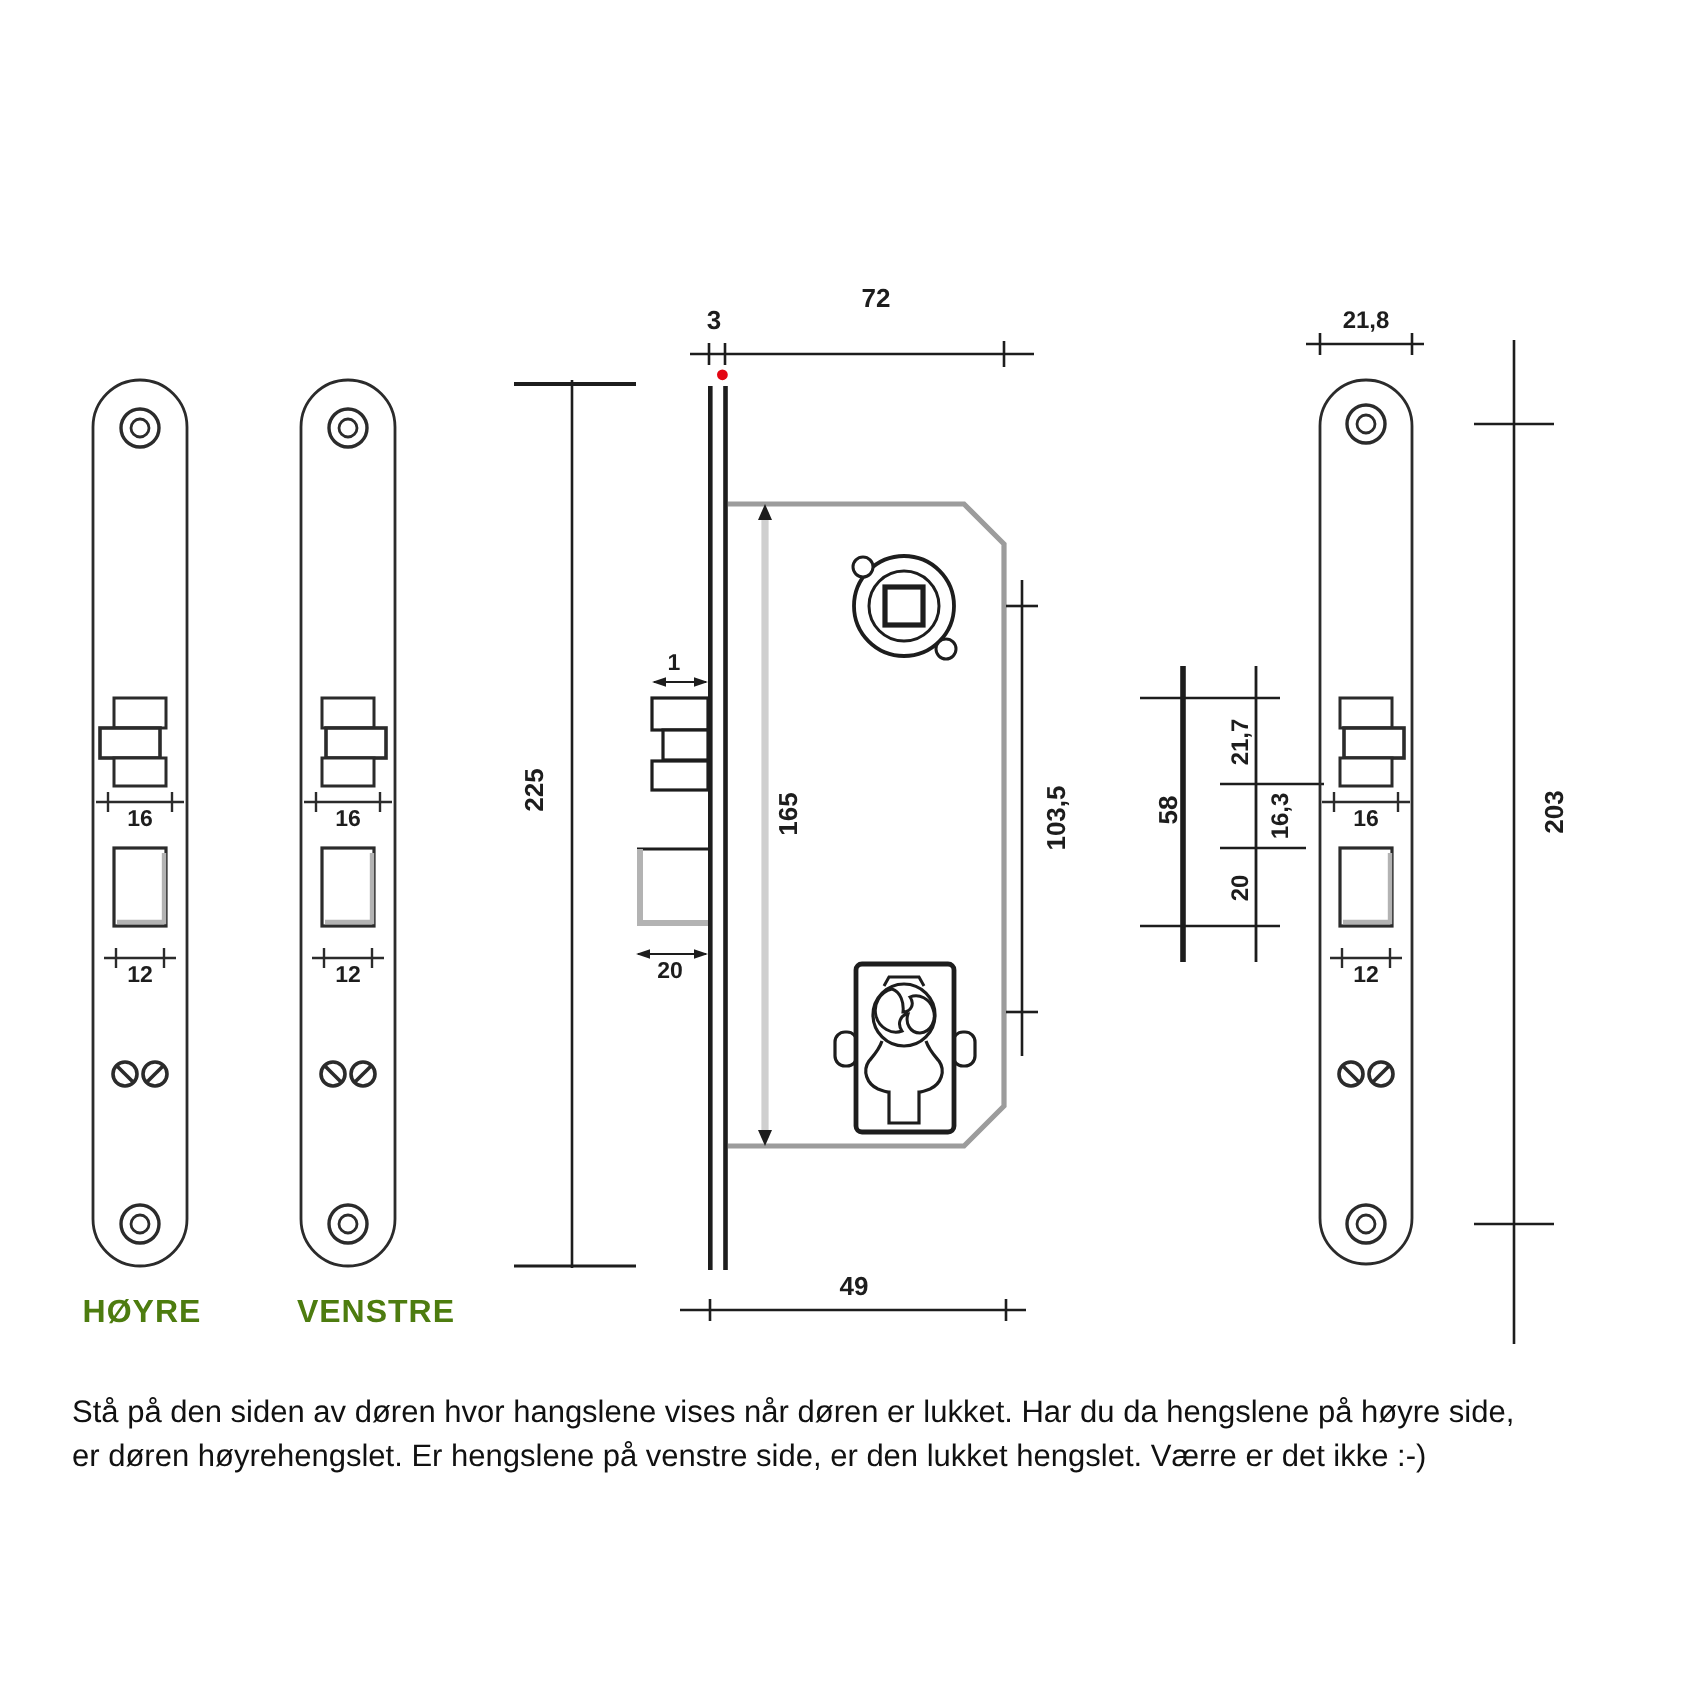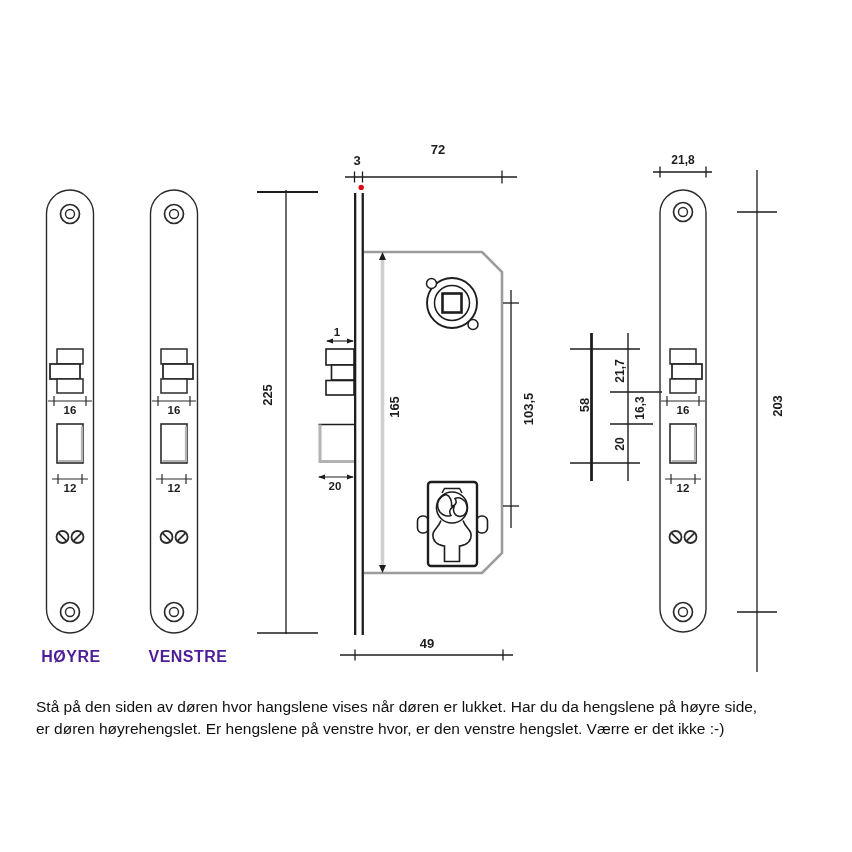--- a/index.html
+++ b/index.html
@@ -4,21 +4,21 @@
 <style>
   html,body{margin:0;padding:0;background:#fff;}
   .canvas{position:relative;width:852px;height:852px;background:#fff;overflow:hidden;
           font-family:"Liberation Sans",sans-serif;}
   svg{position:absolute;left:0;top:0;}
   .dim{position:absolute;font:700 13px "Liberation Sans",sans-serif;color:#1d1d1d;
        transform:translate(-50%,-50%);white-space:nowrap;letter-spacing:0px;}
   .dim.rot{transform:translate(-50%,-50%) rotate(-90deg);}
   .dim.small{font-size:11.5px;}
   .dim.mid{font-size:12px;}
-  .plate-label{position:absolute;font:700 16px "Liberation Sans",sans-serif;color:#4c1d95;
+  .plate-label{position:absolute;font:700 16px "Liberation Sans",sans-serif;color:#4d7c0f;
        transform:translate(-50%,-50%);white-space:nowrap;letter-spacing:.5px;}
   .footer{position:absolute;left:36px;top:696px;width:800px;
        font:15.5px/21.5px "Liberation Sans",sans-serif;color:#111;}
 </style>
 </head>
 <body>
 
 <div class="canvas">
 
 <svg width="852" height="852" viewBox="0 0 852 852">
@@ -240,16 +240,16 @@
 <span class="dim small" style="left:683px;top:410px">16</span>
 <span class="dim small" style="left:70px;top:488px">12</span>
 <span class="dim small" style="left:174px;top:488px">12</span>
 <span class="dim small" style="left:683px;top:488px">12</span>
 
 <span class="plate-label" style="left:71px;top:657px">HØYRE</span>
 <span class="plate-label" style="left:188px;top:657px">VENSTRE</span>
 
 <div class="footer">
   <div>Stå på den siden av døren hvor hangslene vises når døren er lukket. Har du da hengslene på høyre side,</div>
-  <div>er døren høyrehengslet. Er hengslene på venstre hvor, er den venstre hengslet. Værre er det ikke :-)</div>
+  <div>er døren høyrehengslet. Er hengslene på venstre side, er den lukket hengslet. Værre er det ikke :-)</div>
 </div>
 
 </div>
 
 </body></html>

